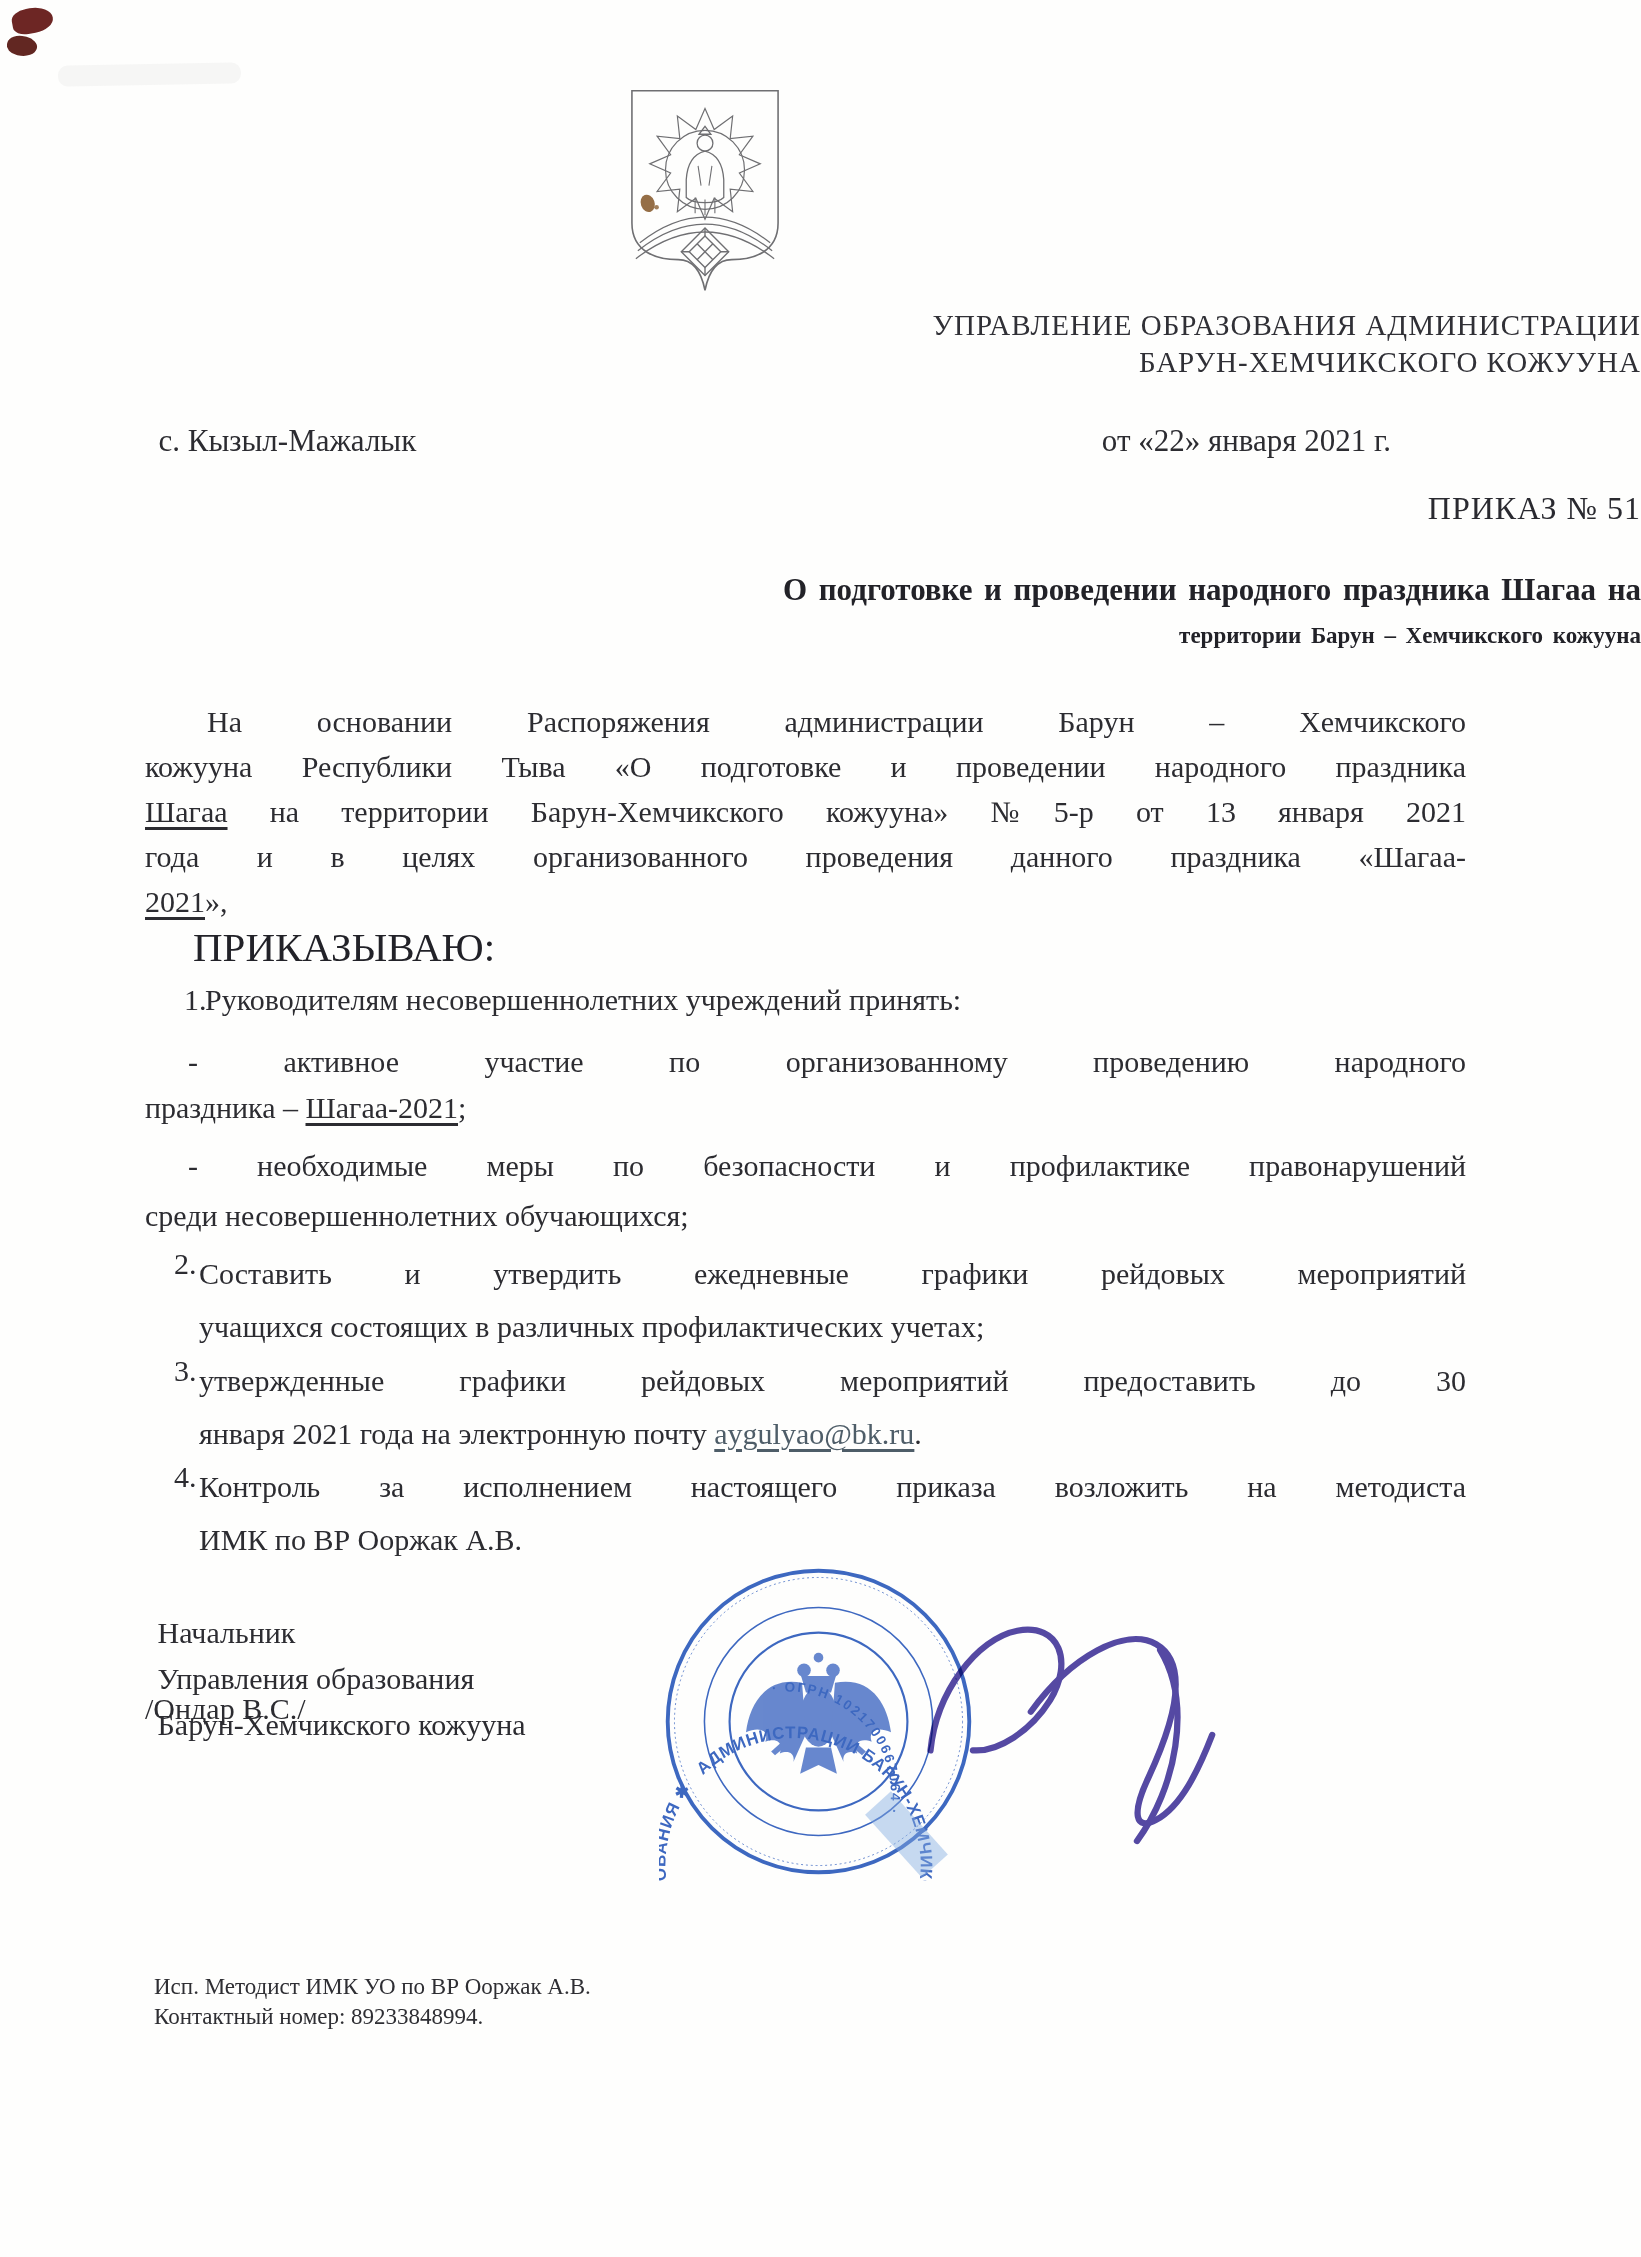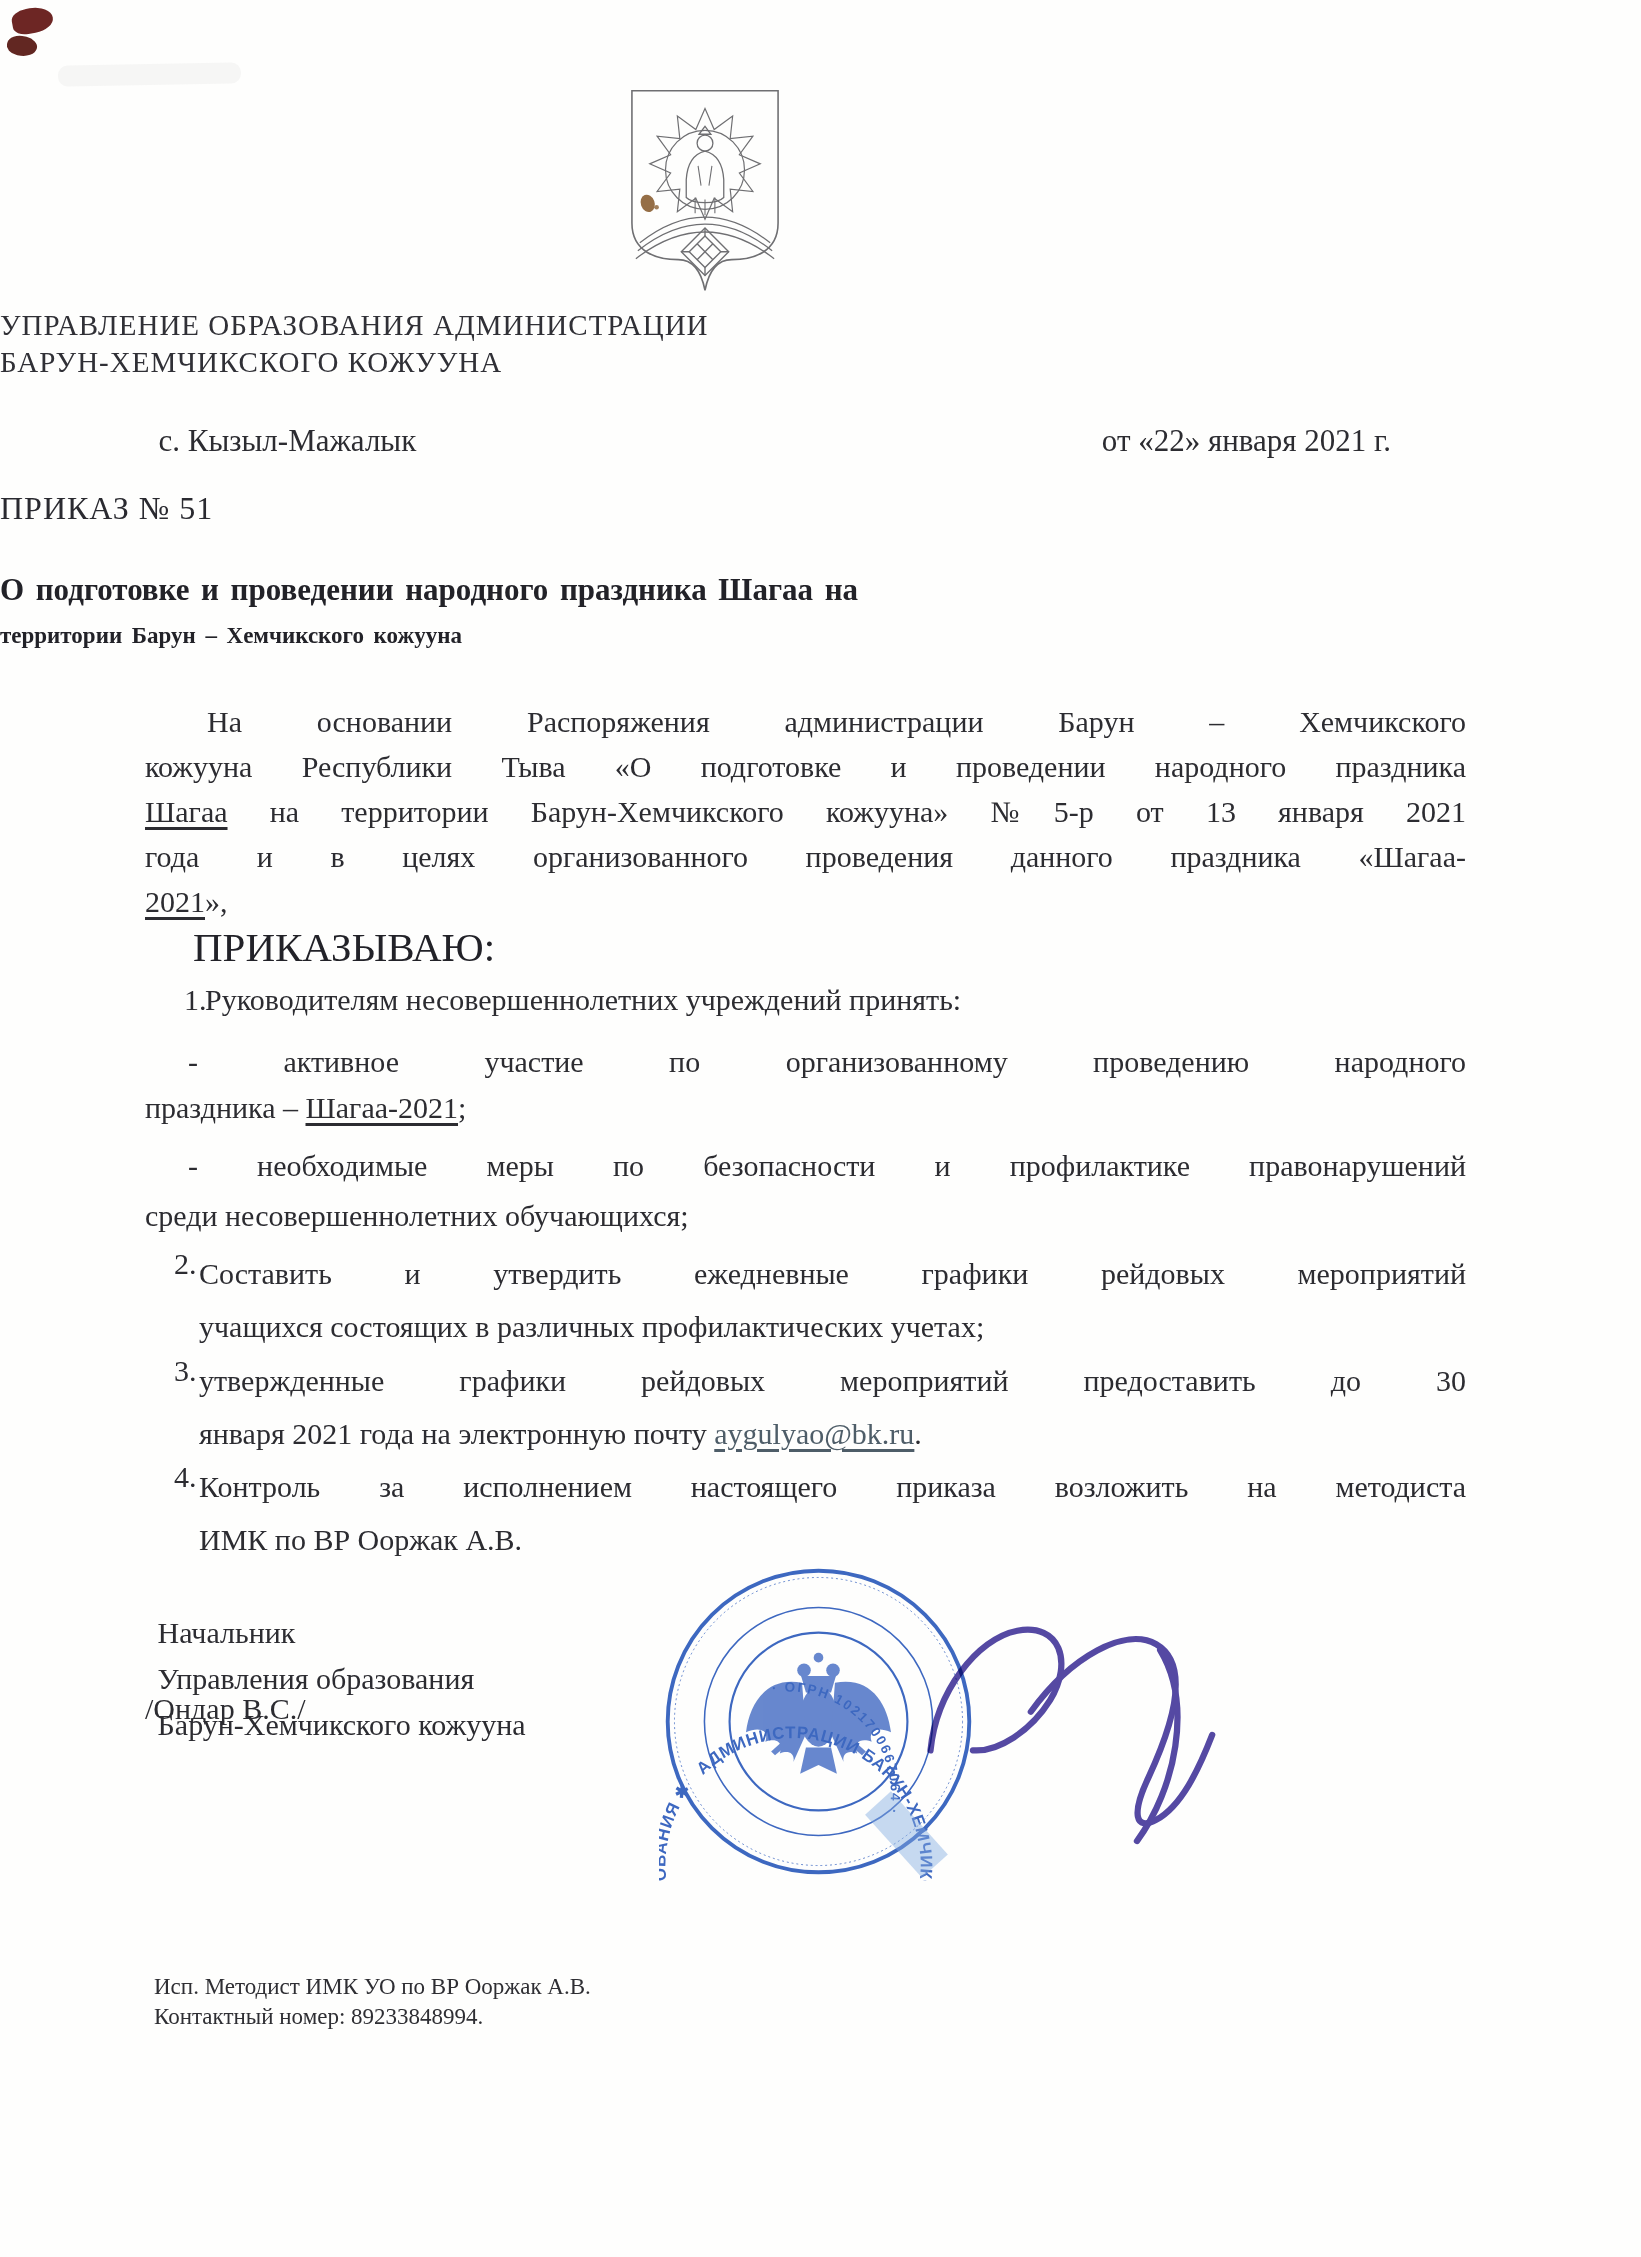--- a/index.html
+++ b/index.html
@@ -8,21 +8,21 @@
     position: relative;
     width: 1641px;
     height: 2257px;
     background: #fefefd;
     overflow: hidden;
     font-family: "Liberation Serif", "DejaVu Serif", serif;
     color: #2c2c31;
     font-size: 30px;
   }
   .abs { position: absolute; }
-  .pagewide { position: absolute; left: 0; width: 1641px; text-align: left; }
+  .pagewide { position: absolute; left: 0; width: 1641px; text-align: right; }
   .blk { position: absolute; left: 145px; width: 1321px; }
   .jline { text-align: justify; text-align-last: justify; }
   .u { text-decoration: underline; text-underline-offset: 4.8px; }
 
   
   .blot1 { left: 11.6px; top: 7.7px; width: 41px; height: 25px; background: #611311;
            border-radius: 45% 60% 55% 40%; transform: rotate(-10deg); opacity: .92; }
   .blot2 { left: 6.8px; top: 36px; width: 30px; height: 20px; background: #51100a;
            border-radius: 55% 45% 60% 42%; transform: rotate(14deg); opacity: .9; }
   .smudge { left: 58px; top: 64px; width: 183px; height: 21px; background: #9a9a9a;

